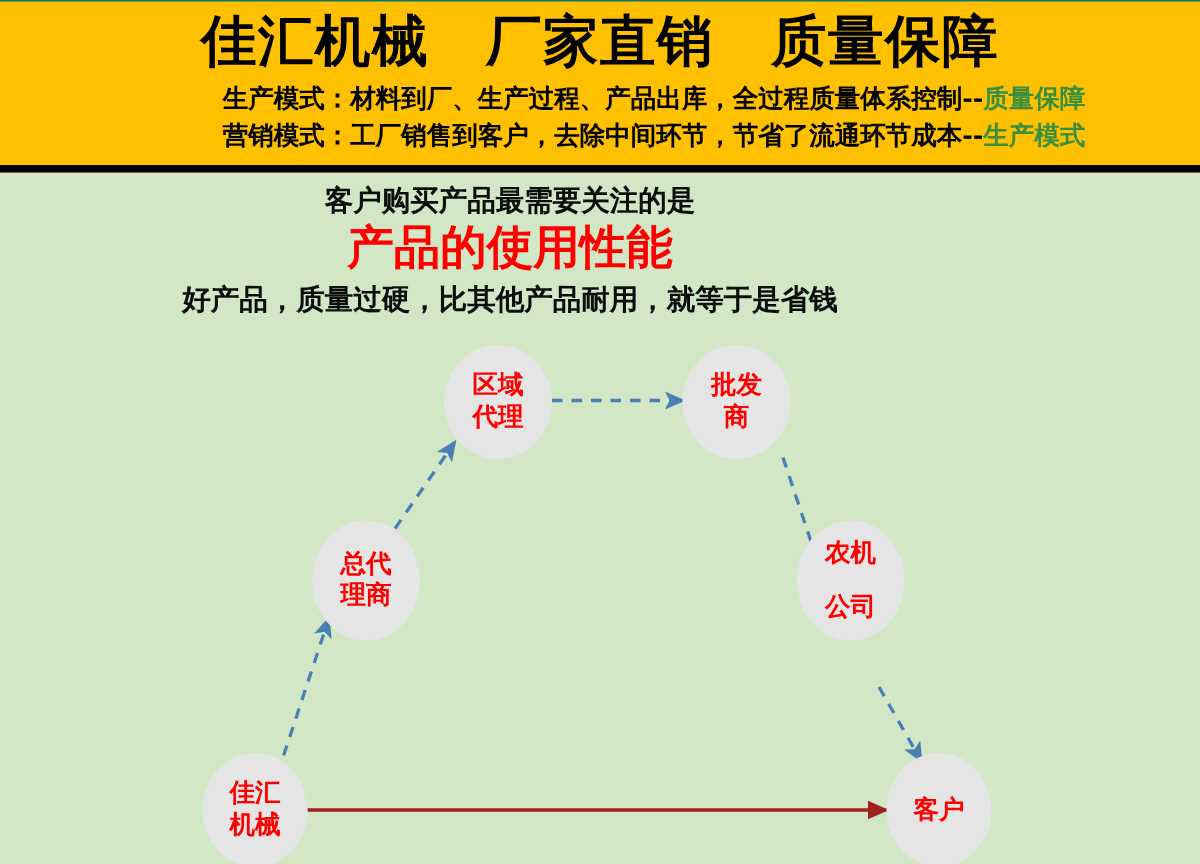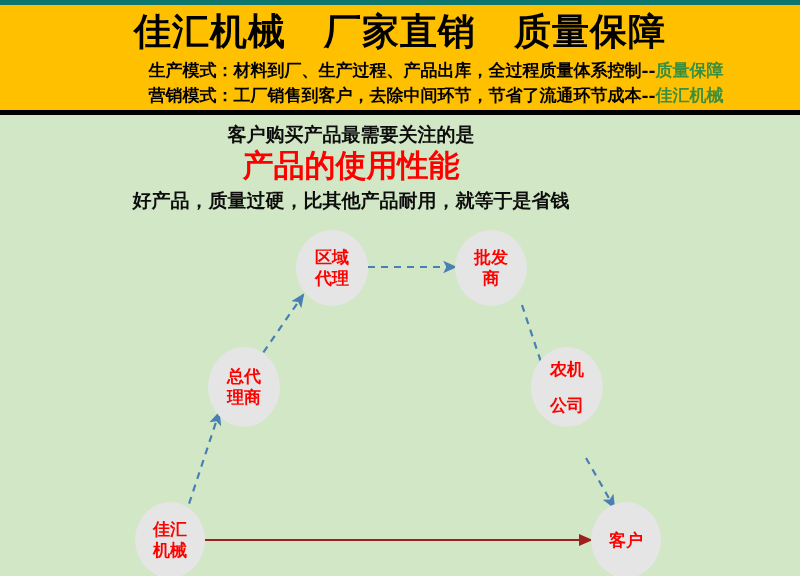--- a/index.html
+++ b/index.html
@@ -20,21 +20,21 @@
 
   
   #banner {
     position: absolute;
     left: 0;
     top: 0;
     width: 800px;
     height: 115px;
     background: #ffc000;
     box-sizing: border-box;
-    border-top: 5px solid #0f766e;
+    border-top: 1px solid #0f766e;
     border-bottom: 5px solid #000000;
   }
   #banner-title {
     position: absolute;
     left: 0;
     top: 5px;
     width: 800px;
     text-align: center;
     font-family: "DejaVu Sans", "Liberation Sans", sans-serif;
     font-weight: bold;
@@ -57,21 +57,21 @@
     white-space: pre;
     padding-left: 36px;
   }
   #banner-line-1 { top: 54px; }
   #banner-line-2 { top: 79px; }
   .accent-green { color: #3a8f3f; }
 
   
   .center-text {
     position: absolute;
-    left: 15px;
+    left: 4px;
     width: 672px;
     text-align: center;
     white-space: pre;
   }
   #lead-line {
     top: 122px;
     font-family: "DejaVu Serif", "Liberation Serif", serif;
     font-weight: bold;
     font-size: 19px;
     line-height: 24px;
@@ -129,21 +129,21 @@
 </head>
 <body>
 
 <div id="page">
 
   <div id="banner">
     <div id="banner-title">佳汇机械　厂家直销　质量保障</div>
 
     <div class="banner-line" id="banner-line-1"><span>生产模式：材料到厂、生产过程、产品出库，全过程质量体系控制--</span><span class="accent-green">质量保障</span></div>
 
-    <div class="banner-line" id="banner-line-2"><span>营销模式：工厂销售到客户，去除中间环节，节省了流通环节成本--</span><span class="accent-green">佳汇机械</span></div>
+    <div class="banner-line" id="banner-line-2"><span>营销模式：工厂销售到客户，去除中间环节，节省了流通环节成本--</span><span class="accent-green">生产模式</span></div>
   </div>
 
   <div class="center-text" id="lead-line">客户购买产品最需要关注的是</div>
   <div class="center-text" id="sub-line">好产品，质量过硬，比其他产品耐用，就等于是省钱</div>
   <div class="center-text" id="highlight-line">产品的使用性能</div>
 
   <div id="diagram">
 
     <svg id="edges" viewBox="0 0 800 361">
       <defs>

